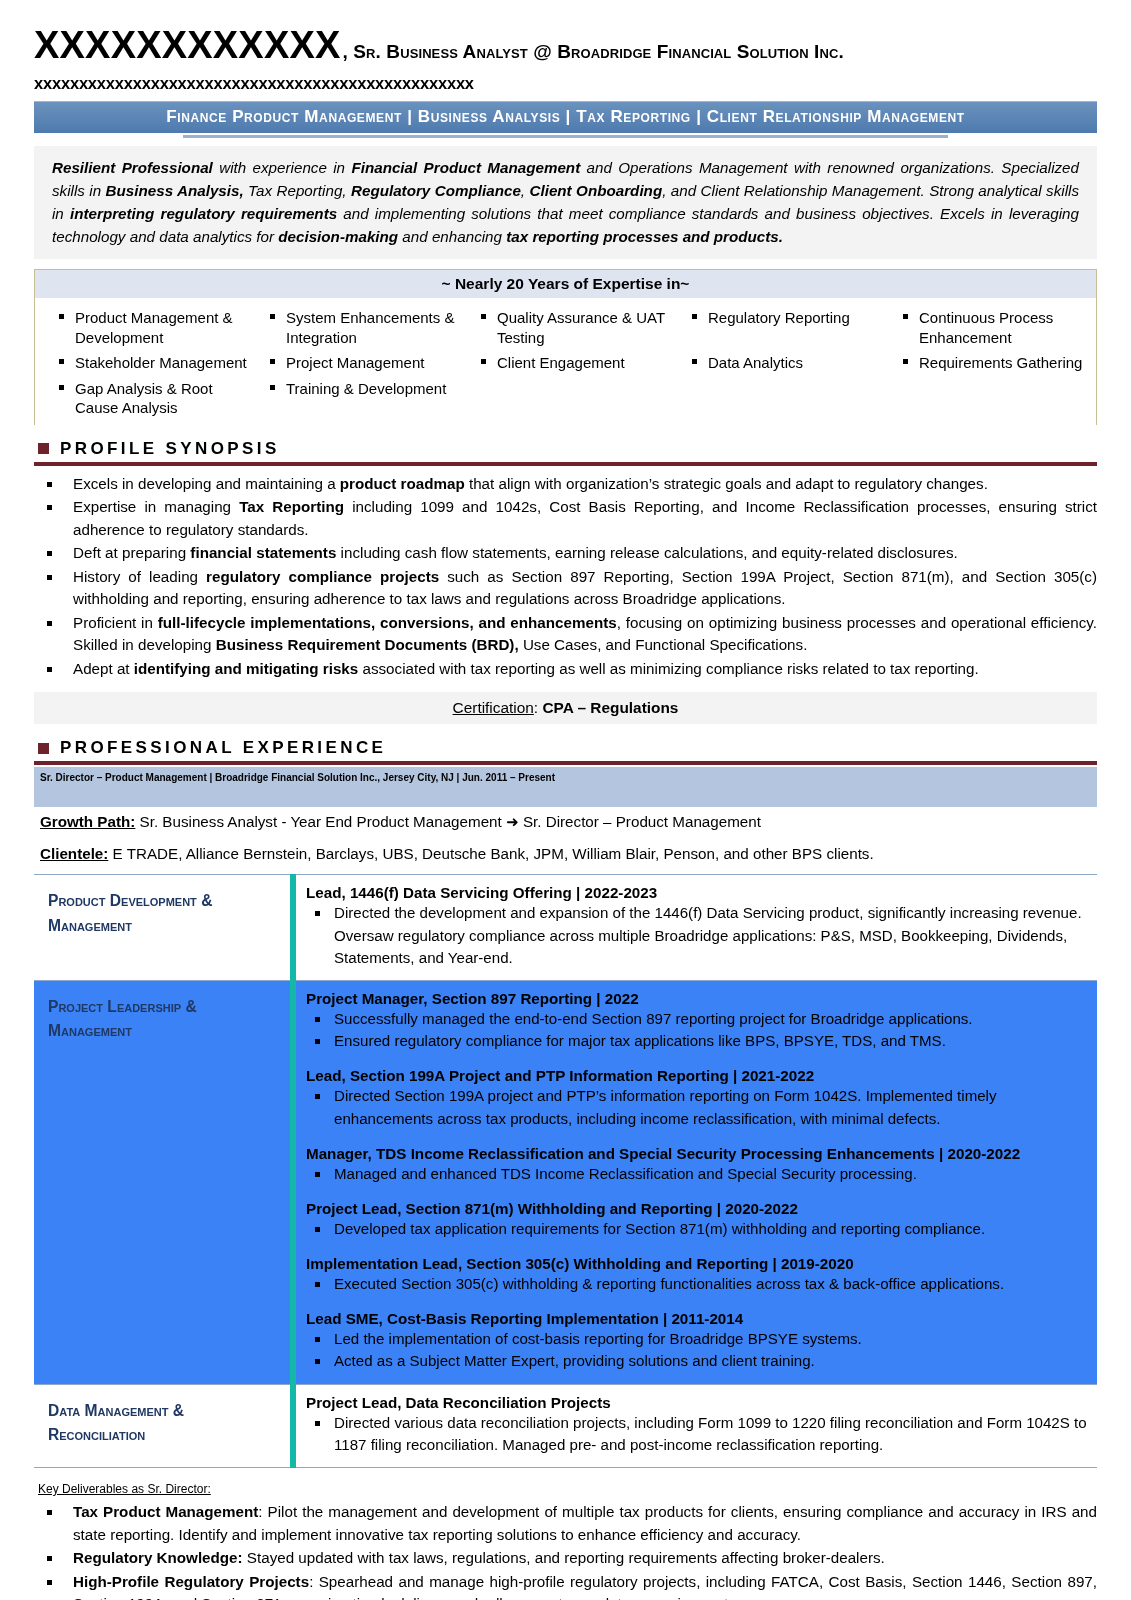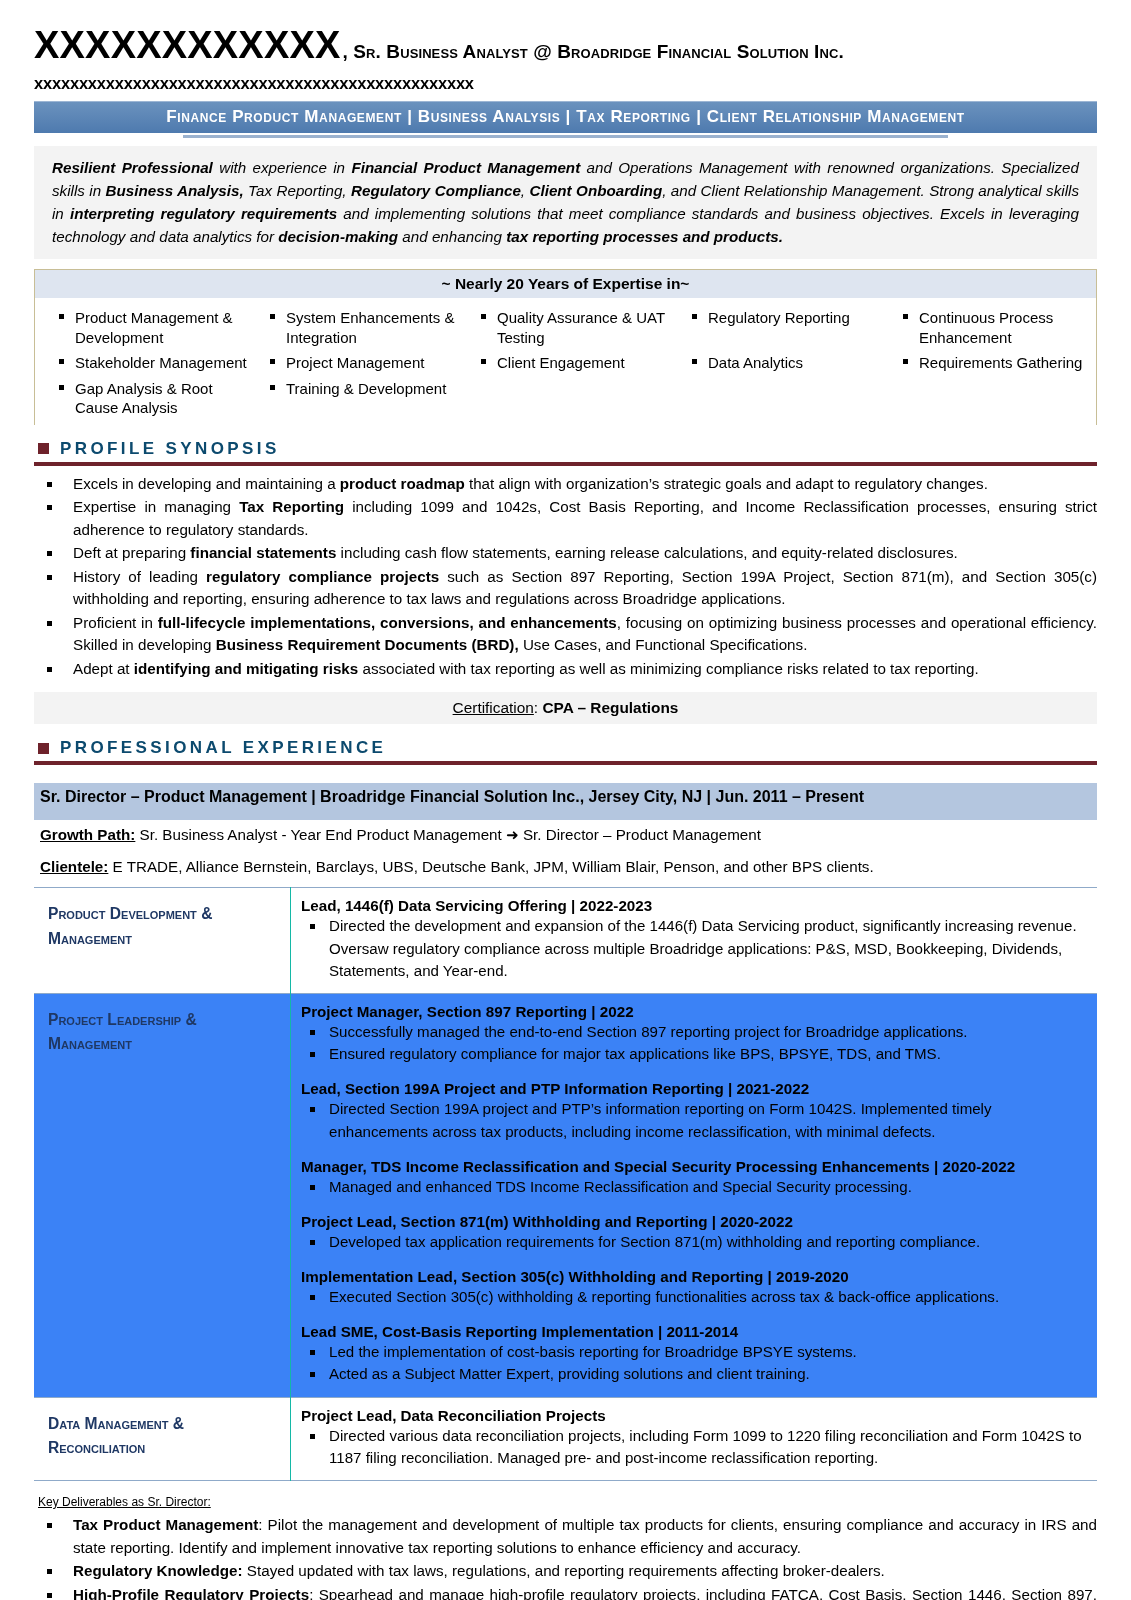--- a/index.html
+++ b/index.html
@@ -126,21 +126,21 @@
   .sq {
     width: 11px;
     height: 11px;
     background: #6E222B;
     display: inline-block;
   }
   .section-title {
     font-size: 17px;
     font-weight: bold;
     letter-spacing: 3.4px;
-    color: #0c4a6e;
+    color: #000000;
   }
   .section-rule {
     height: 4px;
     background: #6E222B;
     margin-top: 3px;
   }
 
   
   ul.blist {
     list-style: none;
@@ -172,24 +172,24 @@
     font-size: 15.4px;
     padding: 7px 0 7px 0;
     margin-top: 12px;
   }
   .cert-bar u { text-decoration: underline; }
   .cert-bar b { font-weight: bold; }
 
   
   .job-bar {
     background: #B4C6DF;
-    font-size: 16px;
-    font-weight: bold;
-    padding: 5px 0 14px 6px;
-    margin-top: 18px;
+    font-size: 10px;
+    font-weight: bold;
+    padding: 5px 0 24px 6px;
+    margin-top: 2px;
   }
   .growth-line {
     font-size: 15.2px;
     padding: 6px 0 0 6px;
   }
   .growth-line u { text-decoration: underline; font-weight: bold; }
   .clientele-line {
     font-size: 15.2px;
     padding: 14px 0 12px 6px;
   }
@@ -204,21 +204,21 @@
   }
   .exp-table td {
     vertical-align: top;
     padding: 9px 10px 11px 10px;
   }
   .exp-table tr + tr td {
     border-top: 1px solid #8FAAC9;
   }
   td.cat {
     width: 232px;
-    border-right: 1px solid #14b8a6;
+    border-right: 6px solid #14b8a6;
     color: #1F3864;
     font-size: 15.6px;
     font-weight: bold;
     font-variant: small-caps;
     line-height: 1.55;
     padding-left: 14px;
     padding-top: 14px;
   }
   tr.shaded td { background: #3b82f6; }
   .job-sub {

